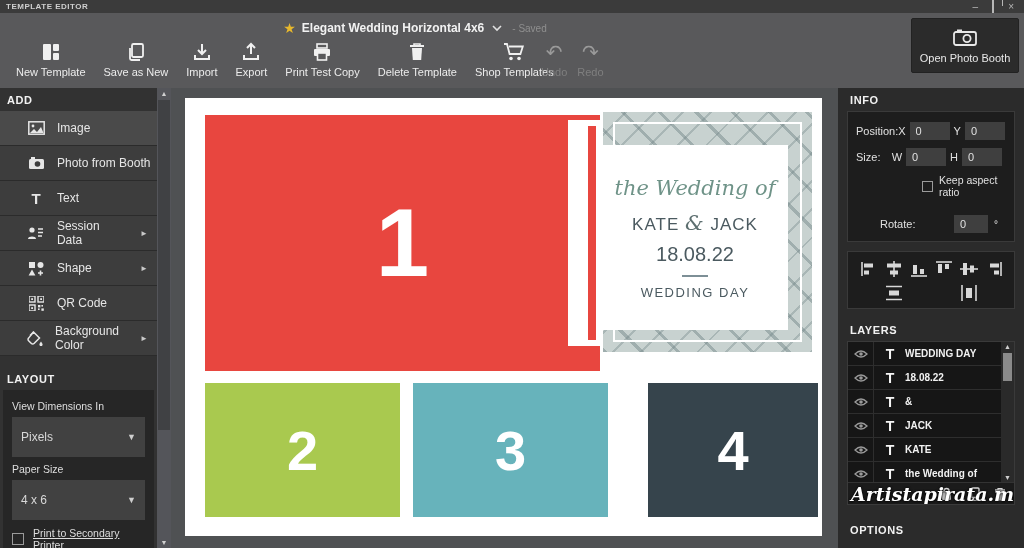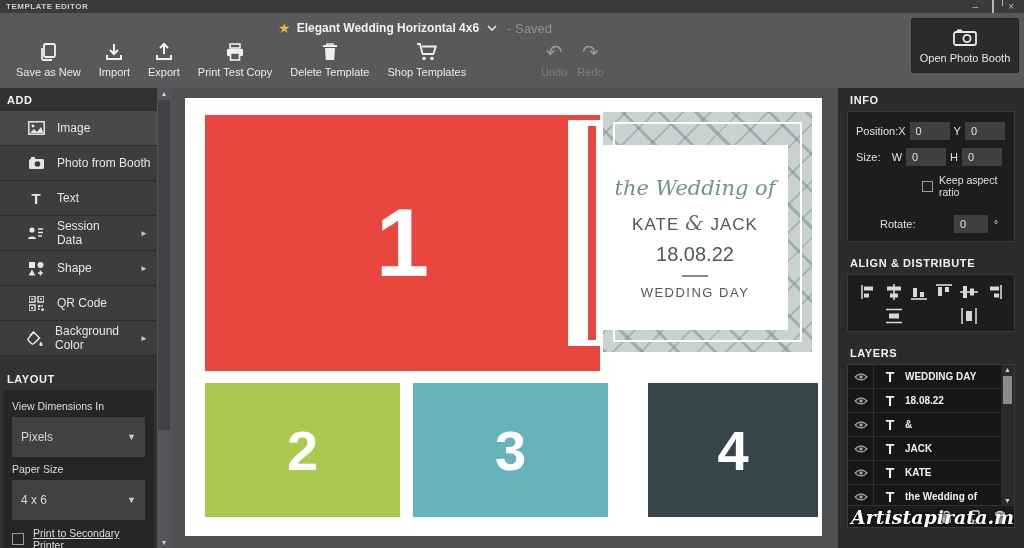--- a/index.html
+++ b/index.html
@@ -16,21 +16,21 @@
   .restore-glyph { width:7px; height:7px; border:1px solid #b7b7b7; position:relative; }
   .restore-glyph::before { content:""; position:absolute; left:2px; top:-3px; width:7px; height:7px;
               border:1px solid #b7b7b7; border-left:none; border-bottom:none; }
 
   
   .toolbar { position:absolute; left:0; top:13px; right:0; height:75px; background:#59595b; }
   .tb-title { position:absolute; left:0; top:7px; width:830px; display:flex; justify-content:center;
               align-items:center; gap:6px; }
   .star { color:#e7b82d; font-size:14px; }
   .tpl-name { color:#f2f2f2; font-size:12px; font-weight:bold; }
-  .saved { color:#8f8f8f; font-size:13px; margin-left:4px; }
+  .saved { color:#8f8f8f; font-size:10px; margin-left:4px; }
   .chev { margin-left:2px; display:inline-flex; }
   .tb-buttons { position:absolute; left:16px; top:27px; display:flex; gap:18px; }
   .tb-btn { display:flex; flex-direction:column; align-items:center; gap:4px; color:#ececec;
             font-size:11px; cursor:pointer; }
   .tb-btn .ic { height:22px; display:flex; align-items:flex-end; }
   .tb-history { position:absolute; left:541px; top:27px; display:flex; gap:10px; }
   .tb-btn.disabled { color:#7f7f7f; }
   .tb-btn.disabled .arrowglyph { color:#9a9a9a; }
   .arrowglyph { font-size:20px; line-height:20px; color:#f0f0f0; }
   .open-booth { position:absolute; right:5px; top:5px; width:108px; height:55px; background:#2b2b2b;
@@ -150,20 +150,30 @@
             <path d="M1 1l4 4 4-4" stroke="#e0e0e0" stroke-width="1.6" fill="none"></path>
           </svg>
       </span>
       <span class="saved">- Saved</span>
     </div>
 
     <div class="tb-buttons">
       <div class="tb-btn">
         <span class="ic">
           <svg width="20" height="20" viewBox="0 0 20 20">
+              <rect x="2" y="2" width="8" height="16" rx="1" fill="#f0f0f0"></rect>
+              <rect x="12" y="2" width="6" height="7" rx="1" fill="#f0f0f0"></rect>
+              <rect x="12" y="11" width="6" height="7" rx="1" fill="#f0f0f0"></rect>
+            </svg>
+        </span>
+        <span>New Template</span>
+      </div>
+      <div class="tb-btn">
+        <span class="ic">
+          <svg width="20" height="20" viewBox="0 0 20 20">
               <rect x="6" y="2" width="11" height="13" rx="1.5" fill="none" stroke="#f0f0f0" stroke-width="1.8"></rect>
               <path d="M4 6v10.5A1.5 1.5 0 0 0 5.5 18H14" fill="none" stroke="#f0f0f0" stroke-width="1.8"></path>
             </svg>
         </span>
         <span>Save as New</span>
       </div>
       <div class="tb-btn">
         <span class="ic">
           <svg width="20" height="20" viewBox="0 0 20 20">
               <path d="M10 2v9" stroke="#f0f0f0" stroke-width="2" fill="none"></path>
@@ -409,21 +419,20 @@
       </div>
       <div class="inf-row" style="margin-bottom:0;padding-left:24px;">
         <span class="rl">Rotate:</span>
         <span class="axis"></span>
         <input class="num-input" style="width: 34px;" value="0">
         <span class="deg">°</span>
       </div>
     </div>
 
     <div class="spacer-v"></div>
-    <div class="rp-header">ALIGN &amp; DISTRIBUTE</div>
     <div class="box align-box">
       <div class="al-grid">
         <span class="al-ic">
           <svg width="18" height="16" viewBox="0 0 18 16">
               <path d="M2 1v14" stroke="#d8d8d8" stroke-width="1.6"></path>
               <rect x="4" y="2.5" width="9" height="4" fill="#d8d8d8"></rect>
               <rect x="4" y="9.5" width="5" height="4" fill="#d8d8d8"></rect>
             </svg>
         </span>
         <span class="al-ic">

